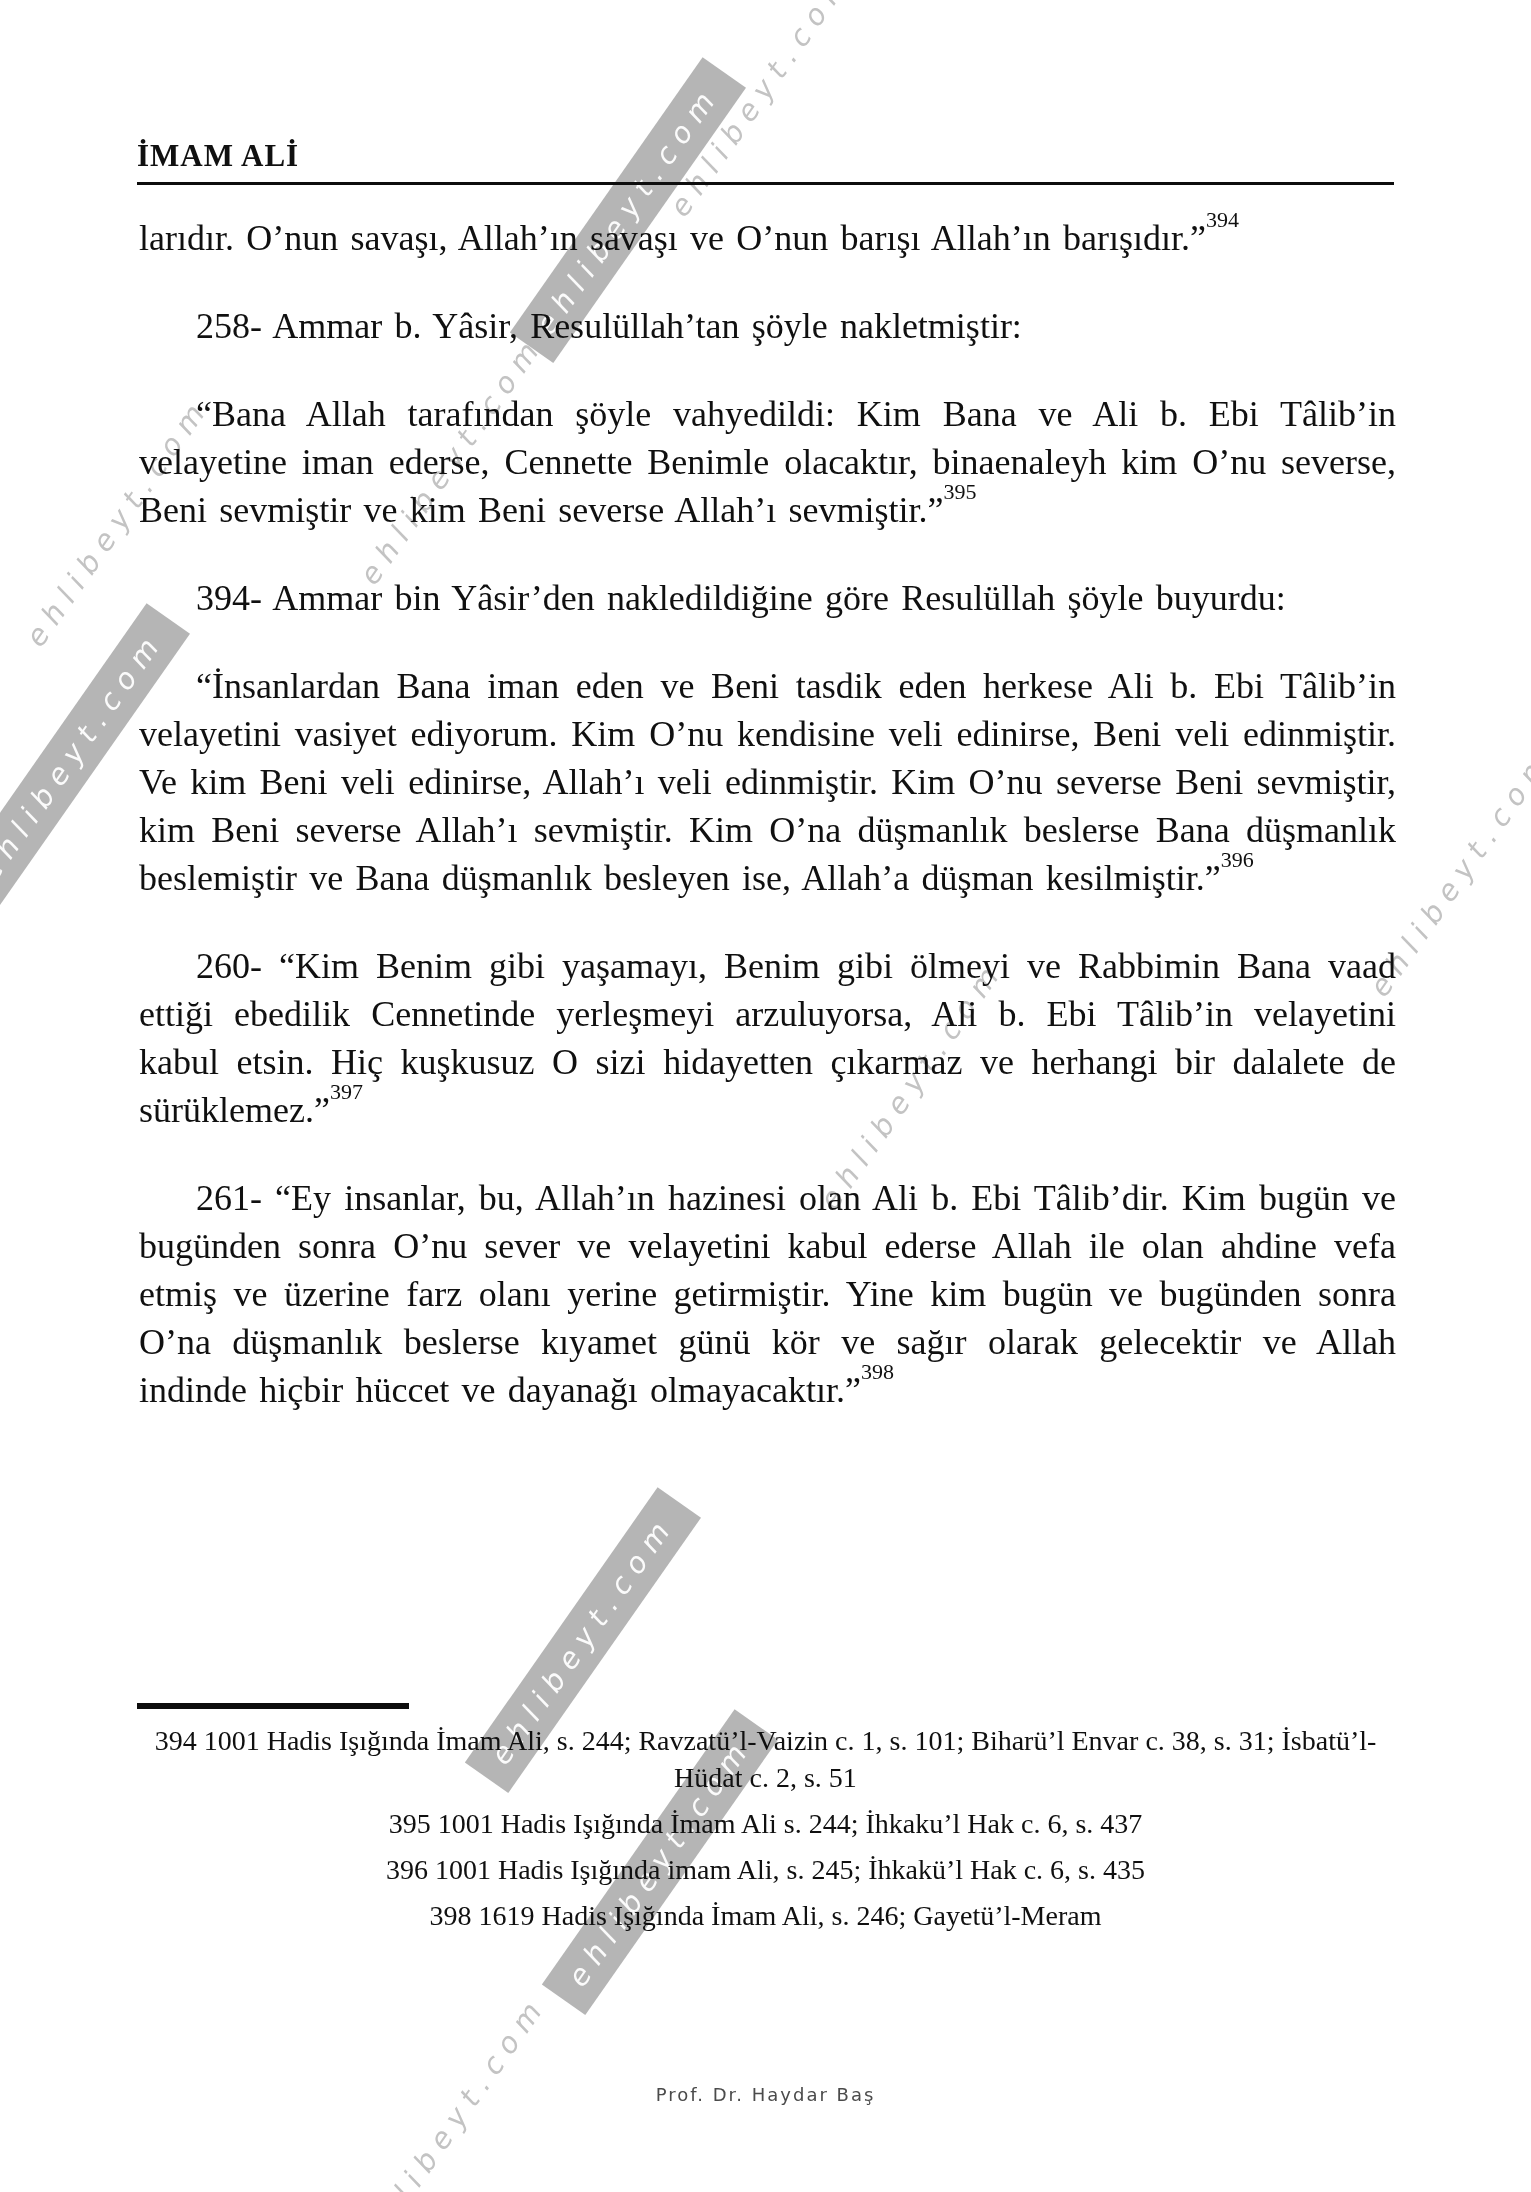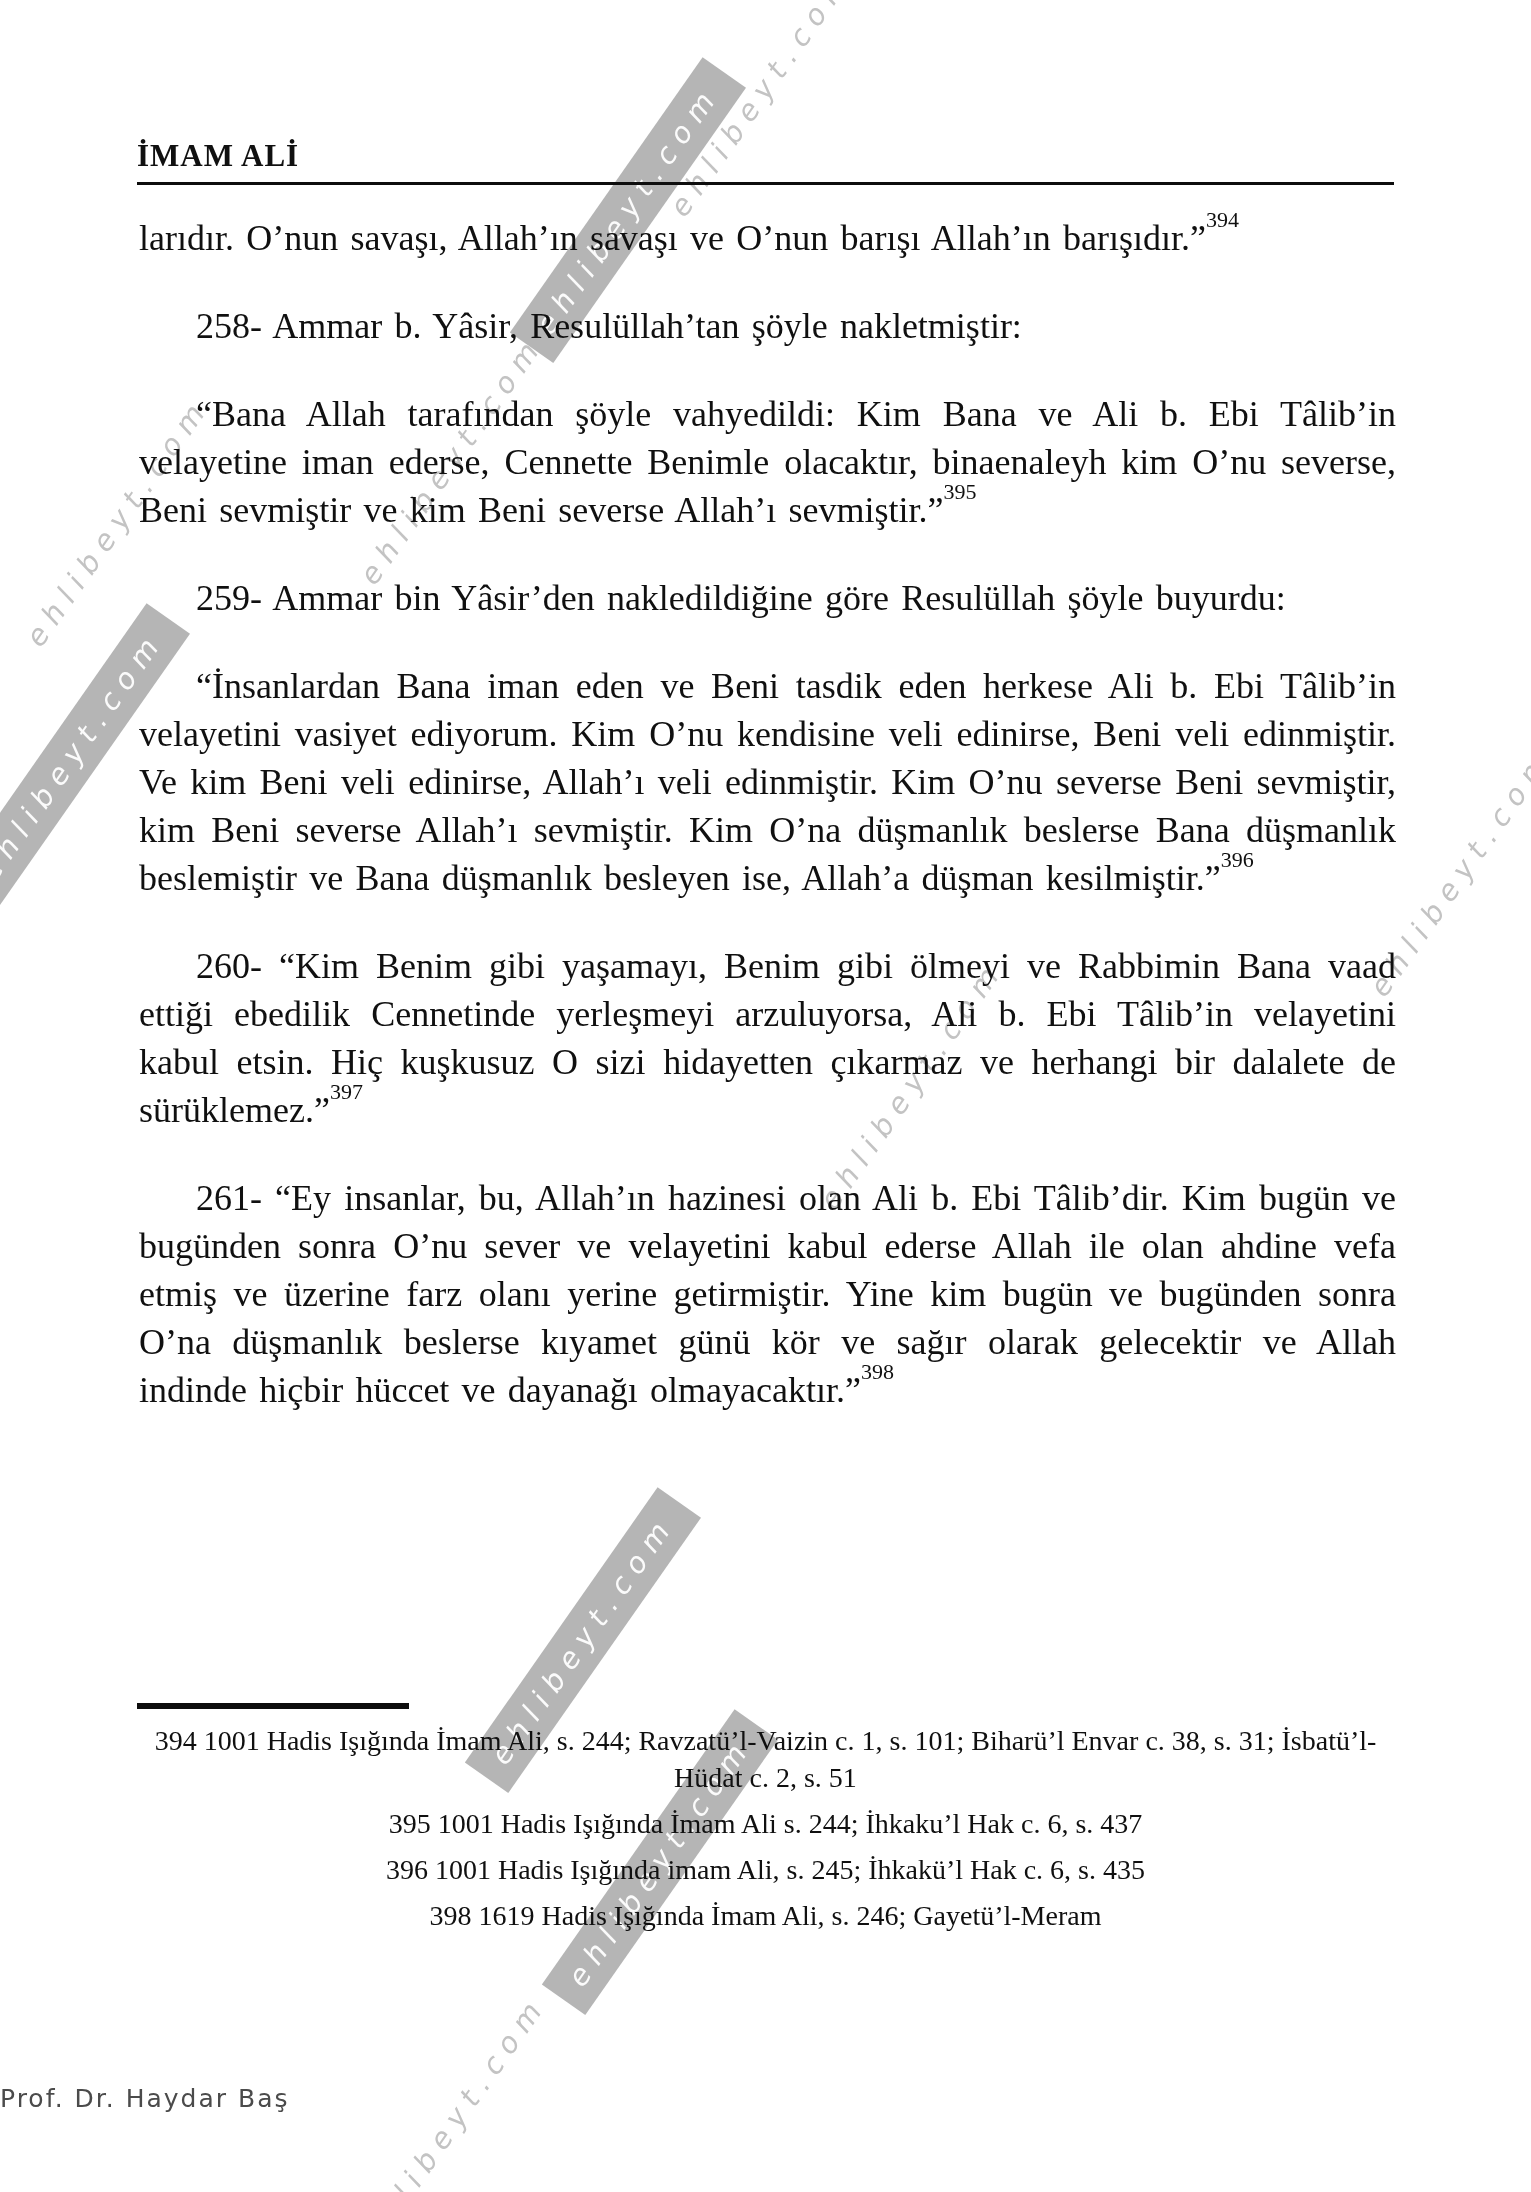--- a/index.html
+++ b/index.html
@@ -49,23 +49,23 @@
     width:272px; height:6px; background:#0d0d0d;
   }
   .footnotes {
     position:absolute; left:137px; top:1722px; width:1257px;
     font-size:28px; line-height:37px; text-align:center;
   }
   .footnote { margin:0 0 9px 0; }
 
   .page-footer {
     position:absolute; left:0; top:2084px; width:100%;
-    text-align:left;
+    text-align:center;
     font-family:"DejaVu Sans", sans-serif;
-    font-size:25px; color:#4b4b4b; letter-spacing:2px;
+    font-size:18px; color:#4b4b4b; letter-spacing:2px;
   }
 </style>
 </head>
 <body>
 
 <div class="page">
 
   <div class="wm-layer">
     <div class="wm plain" style="left:762px;  top:92px;">ehlibeyt.com</div>
     <div class="wm ribbon" style="left:628px;  top:210px;">ehlibeyt.com</div>
@@ -81,21 +81,21 @@
 
   <div class="content">
 
     <h1 class="page-title">İMAM ALİ</h1>
     <div class="header-rule"></div>
 
     <main class="body-text">
       <p class="para"><span>larıdır. O’nun savaşı, Allah’ın savaşı ve O’nun barışı Allah’ın barışıdır.”</span><sup class="fn-ref">394</sup></p>
       <p class="para indent"><span>258- Ammar b. Yâsir, Resulüllah’tan şöyle nakletmiştir:</span><sup class="fn-ref"></sup></p>
       <p class="para indent"><span>“Bana Allah tarafından şöyle vahyedildi: Kim Bana ve Ali b. Ebi Tâlib’in velayetine iman ederse, Cennette Benimle olacaktır, binaenaleyh kim O’nu severse, Beni sevmiştir ve kim Beni severse Allah’ı sevmiştir.”</span><sup class="fn-ref">395</sup></p>
-      <p class="para indent"><span>259- Ammar bin Yâsir’den nakledildiğine göre Resulüllah şöyle buyurdu:</span><sup class="fn-ref"></sup></p>
+      <p class="para indent"><span>394- Ammar bin Yâsir’den nakledildiğine göre Resulüllah şöyle buyurdu:</span><sup class="fn-ref"></sup></p>
       <p class="para indent"><span>“İnsanlardan Bana iman eden ve Beni tasdik eden herkese Ali b. Ebi Tâlib’in velayetini vasiyet ediyorum. Kim O’nu kendisine veli edinirse, Beni veli edinmiştir. Ve kim Beni veli edinirse, Allah’ı veli edinmiştir. Kim O’nu severse Beni sevmiştir, kim Beni severse Allah’ı sevmiştir. Kim O’na düşmanlık beslerse Bana düşmanlık beslemiştir ve Bana düşmanlık besleyen ise, Allah’a düşman kesilmiştir.”</span><sup class="fn-ref">396</sup></p>
       <p class="para indent"><span>260- “Kim Benim gibi yaşamayı, Benim gibi ölmeyi ve Rabbimin Bana vaad ettiği ebedilik Cennetinde yerleşmeyi arzuluyorsa, Ali b. Ebi Tâlib’in velayetini kabul etsin. Hiç kuşkusuz O sizi hidayetten çıkarmaz ve herhangi bir dalalete de sürüklemez.”</span><sup class="fn-ref">397</sup></p>
       <p class="para indent"><span>261- “Ey insanlar, bu, Allah’ın hazinesi olan Ali b. Ebi Tâlib’dir. Kim bugün ve bugünden sonra O’nu sever ve velayetini kabul ederse Allah ile olan ahdine vefa etmiş ve üzerine farz olanı yerine getirmiştir. Yine kim bugün ve bugünden sonra O’na düşmanlık beslerse kıyamet günü kör ve sağır olarak gelecektir ve Allah indinde hiçbir hüccet ve dayanağı olmayacaktır.”</span><sup class="fn-ref">398</sup></p>
     </main>
 
     <div class="footnote-rule"></div>
 
     <section class="footnotes">
       <p class="footnote">394 1001 Hadis Işığında İmam Ali, s. 244; Ravzatü’l-Vaizin c. 1, s. 101; Biharü’l Envar c. 38, s. 31; İsbatü’l-Hüdat c. 2, s. 51</p>
       <p class="footnote">395 1001 Hadis Işığında İmam Ali s. 244; İhkaku’l Hak c. 6, s. 437</p>

